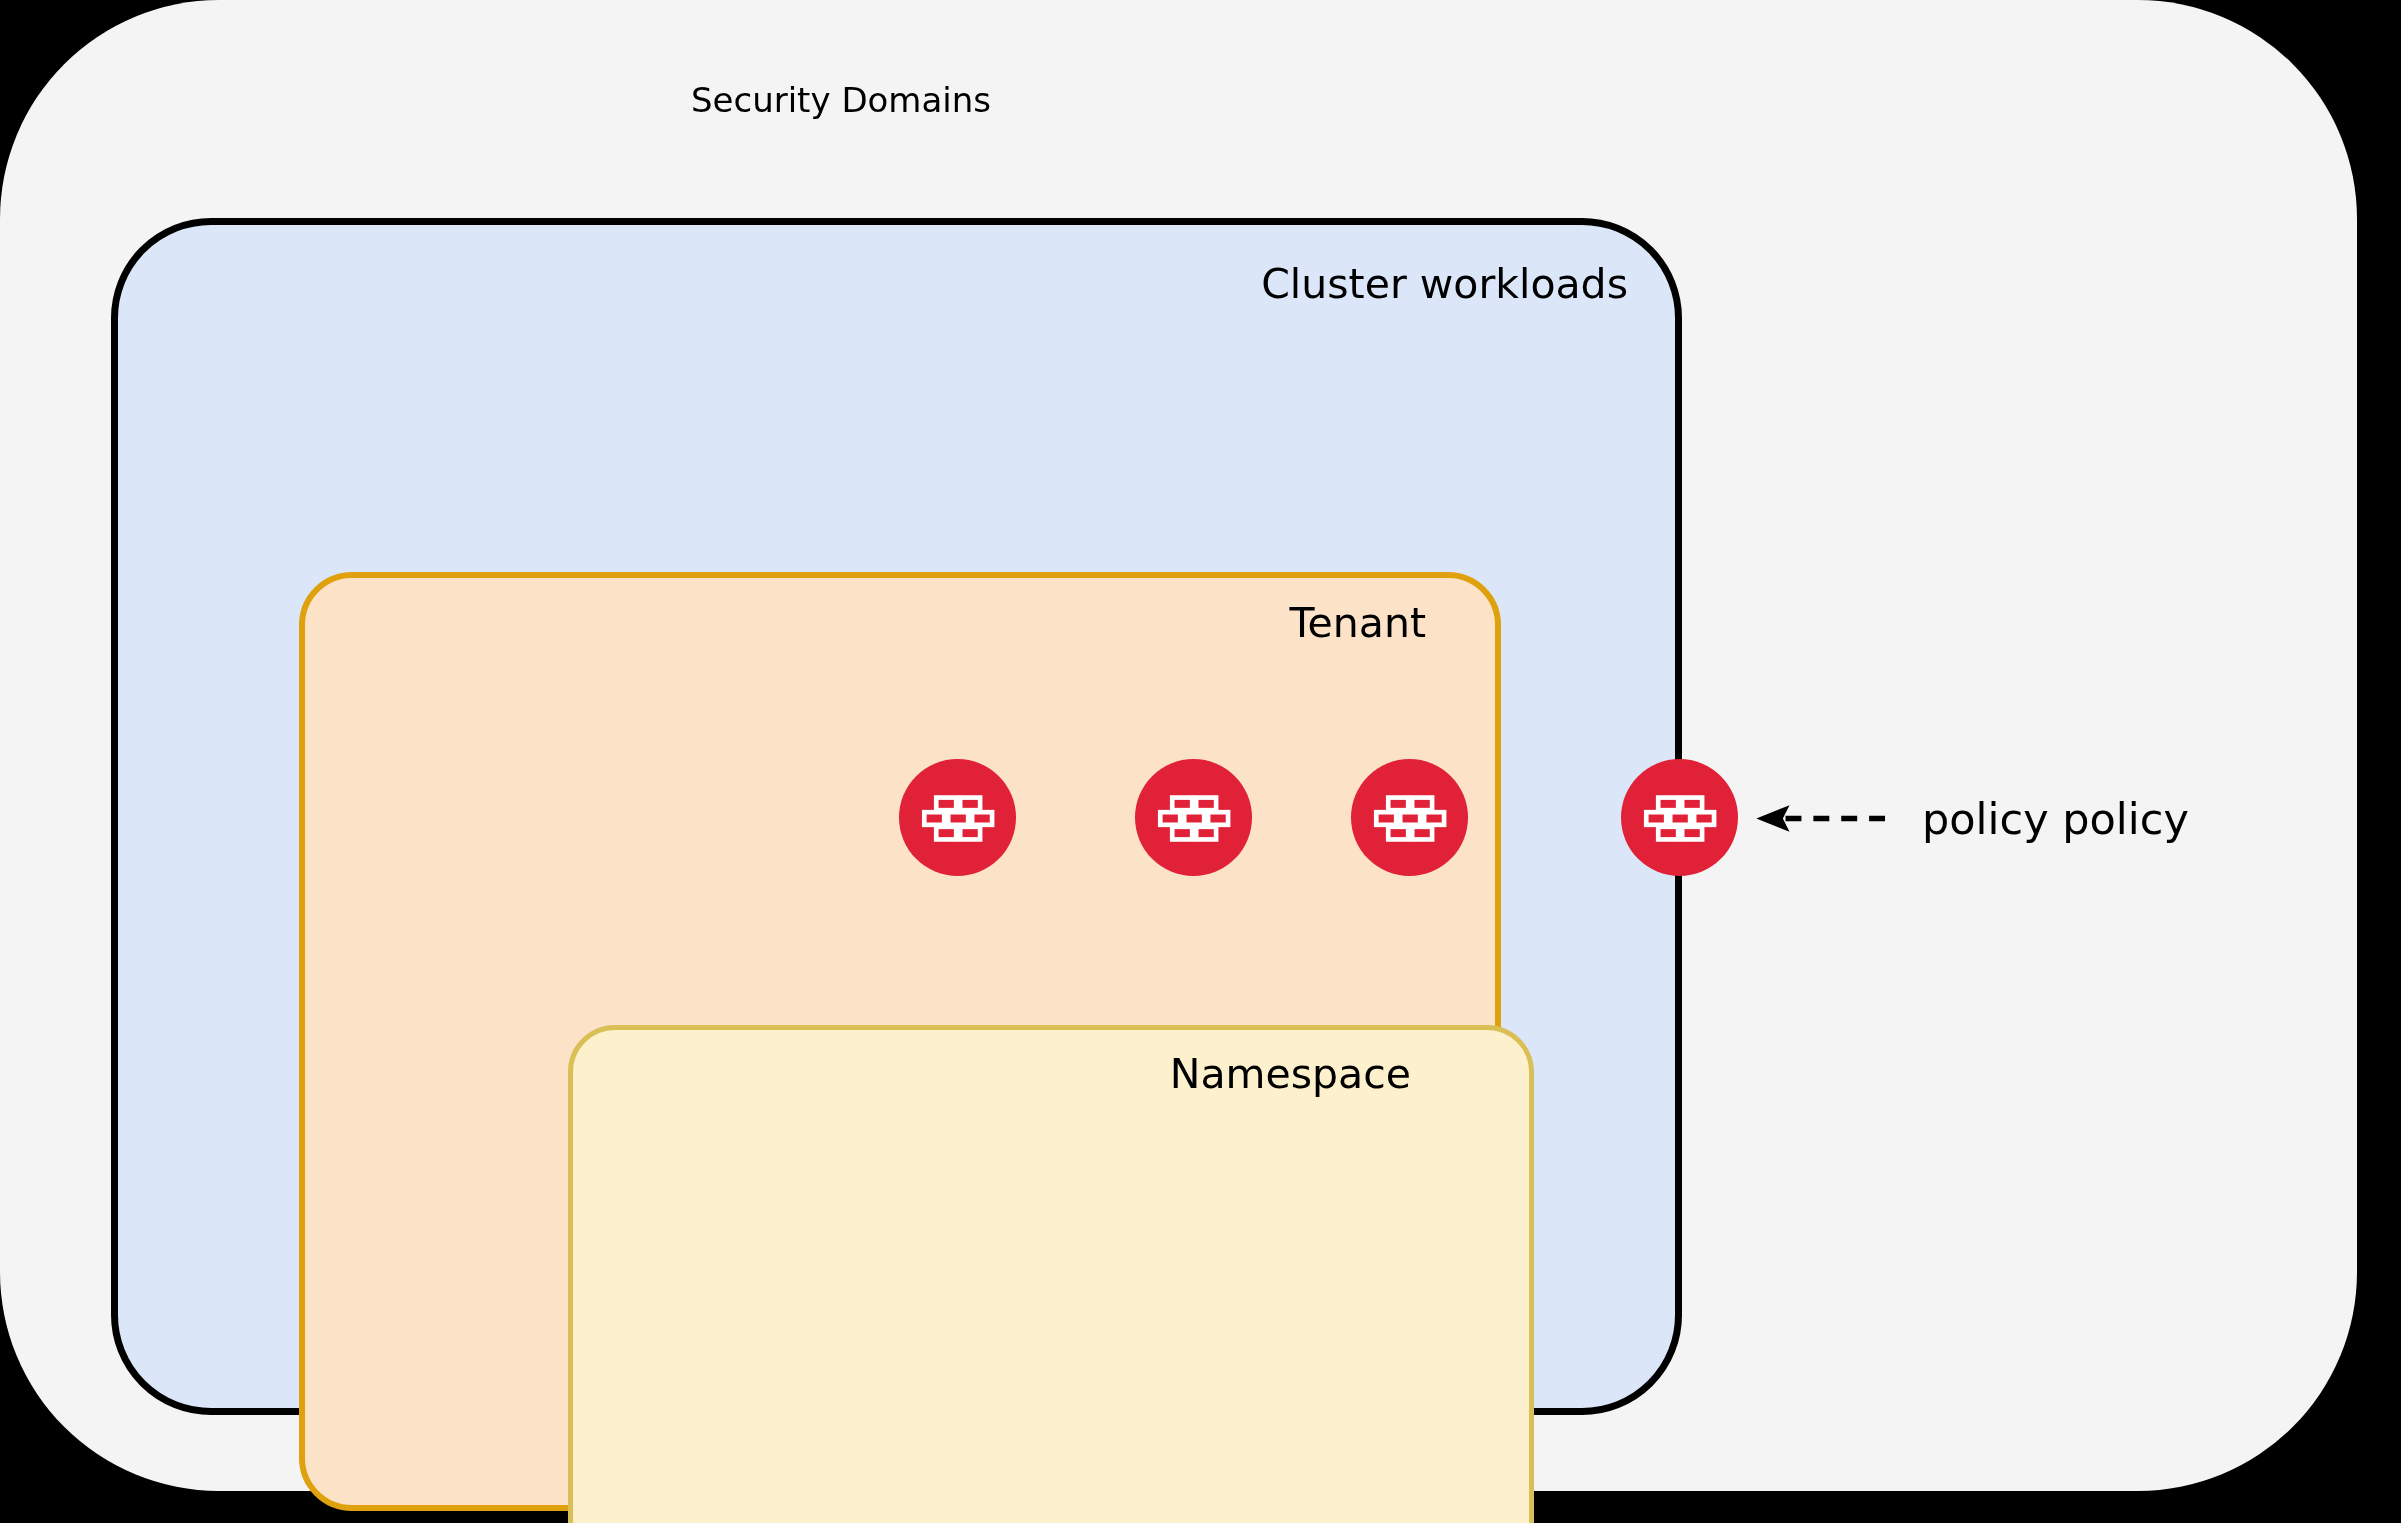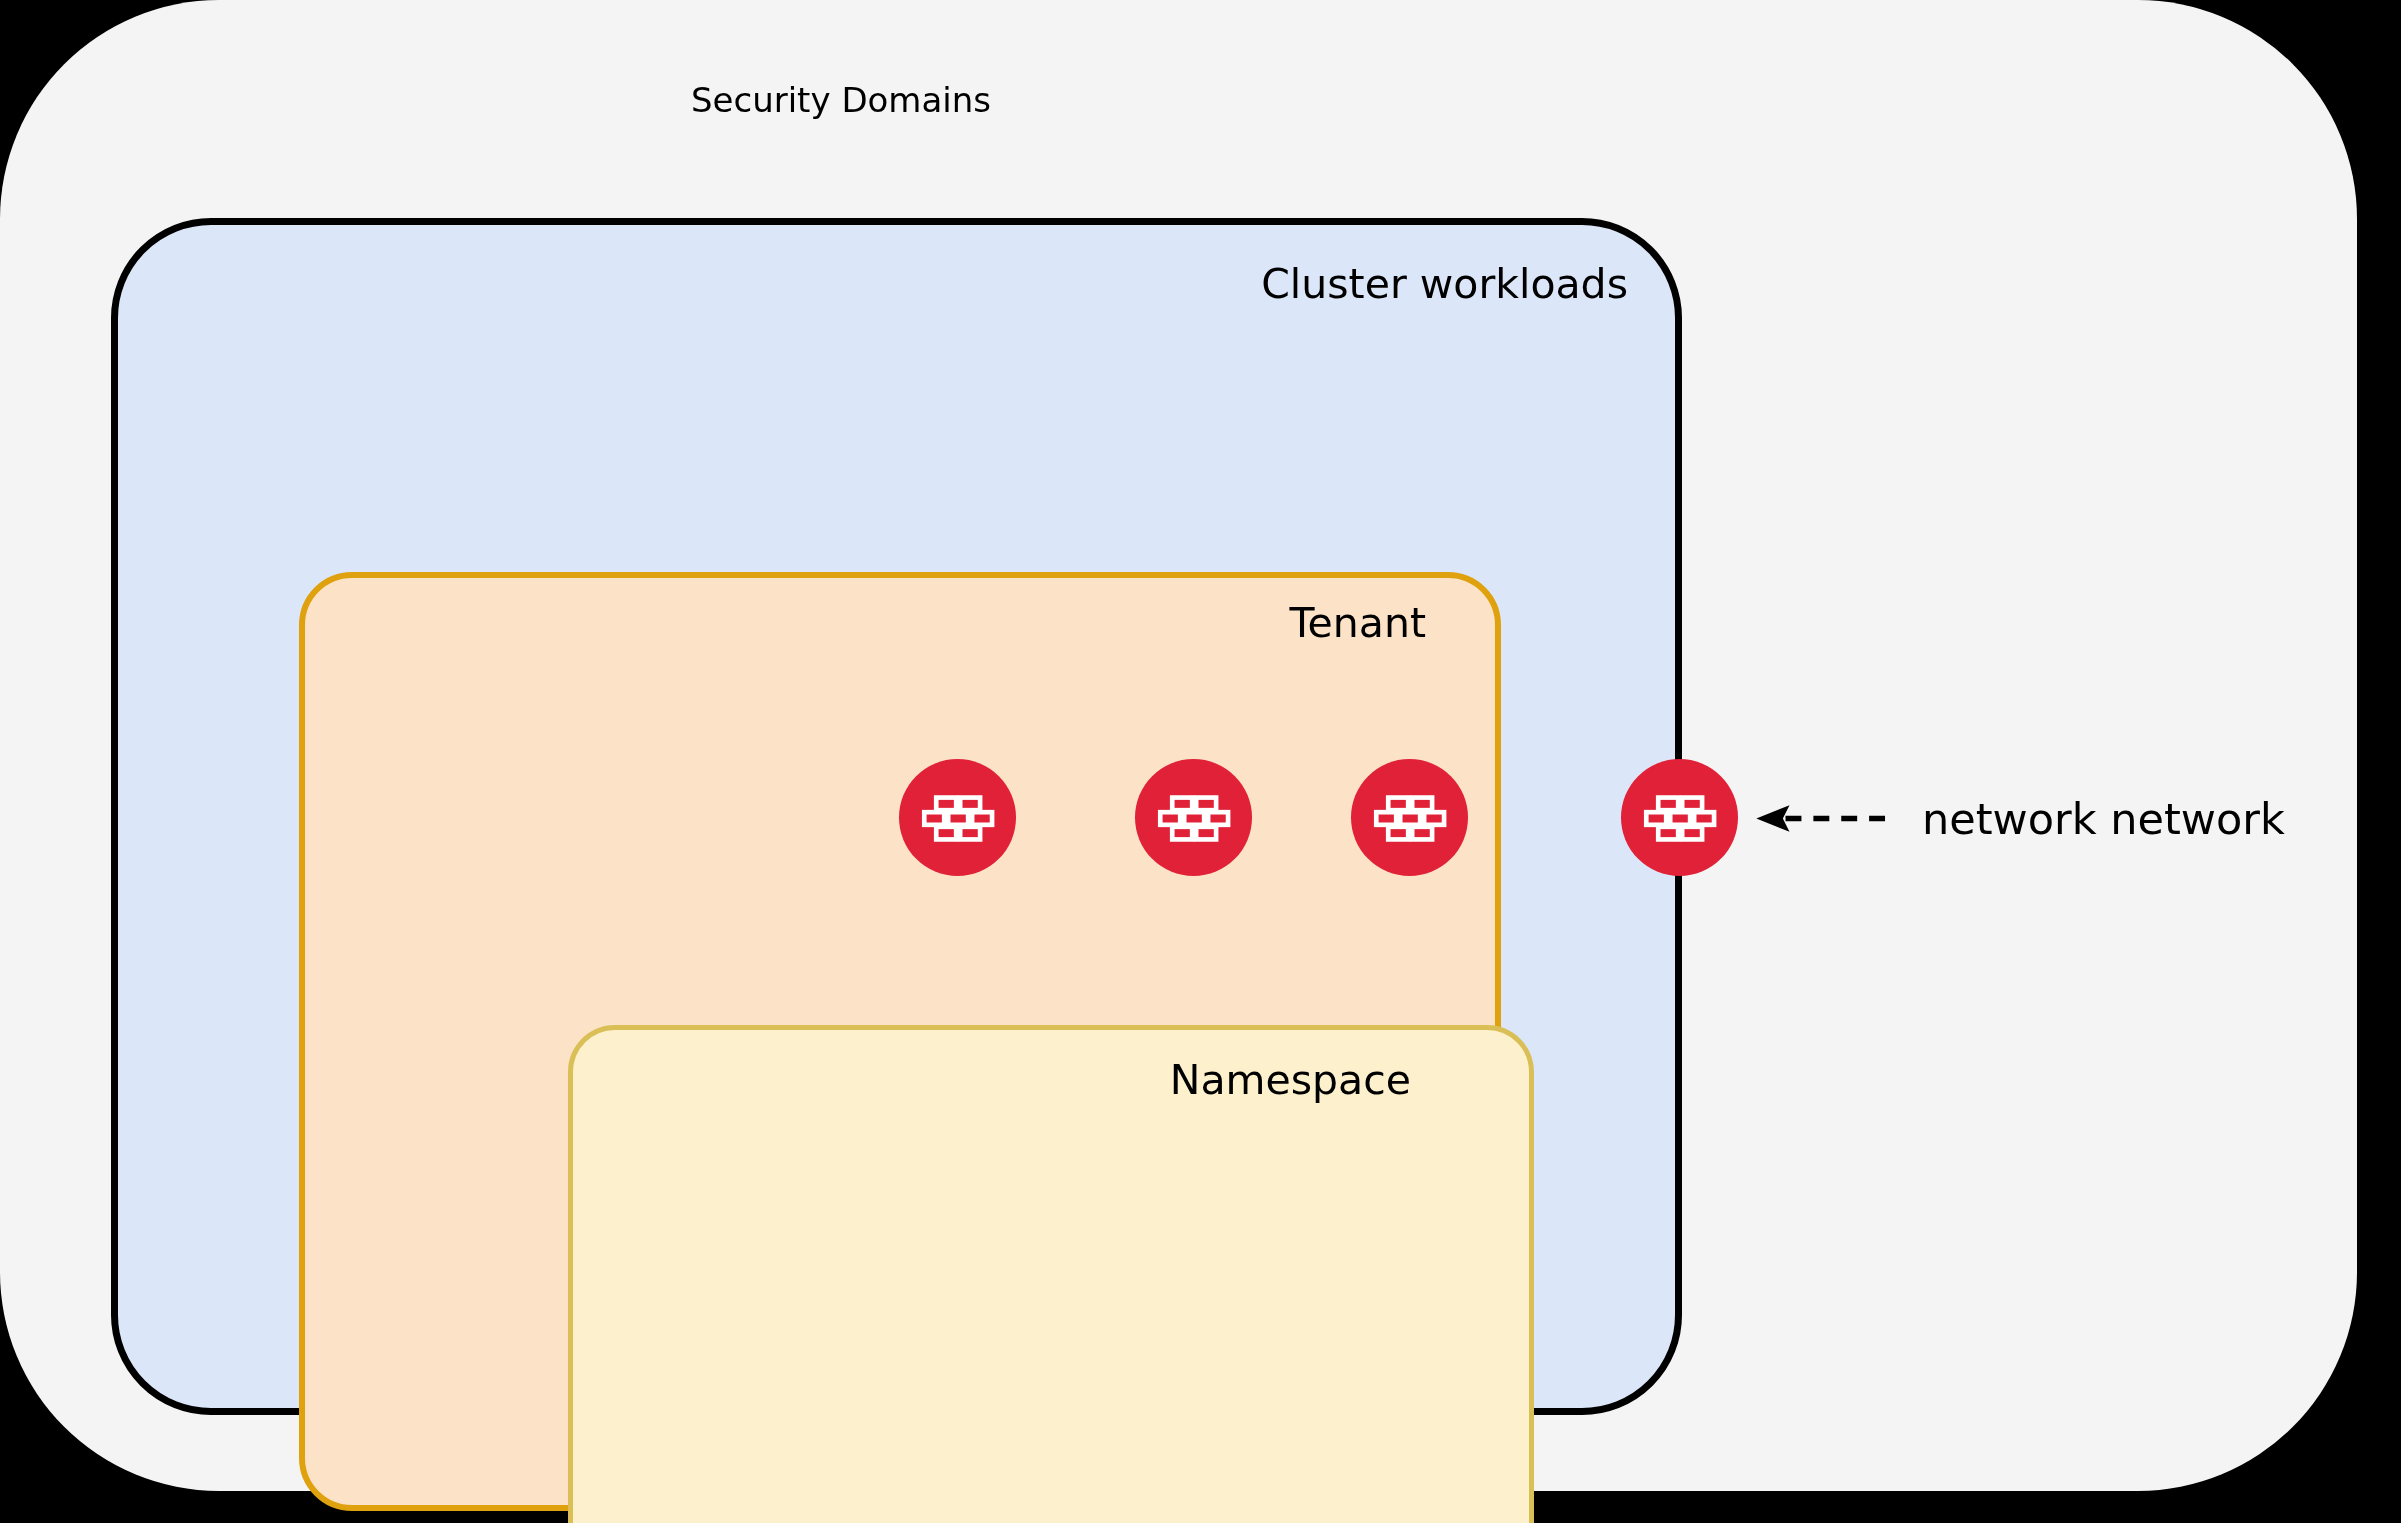--- a/index.html
+++ b/index.html
@@ -95,21 +95,21 @@
     left: 263px;
     top: 447px;
     width: 966px;
     height: 739px;
     background: #fdf1cd;
     border: 5.3px solid #d9bf55;
     border-radius: 47px;
   }
   #namespace-label {
     right: 118px;
-    top: 26px;
+    top: 20px;
   }
 
   
   .policy-node {
     position: absolute;
     width: 117px;
     height: 117px;
     border-radius: 50%;
     background: #e02137;
     top: 759px;
@@ -217,18 +217,18 @@
           <rect x="92" y="102" width="30" height="19"></rect>
         </g>
       </svg>
     </div>
 
     <div id="policy-annotation">
       <svg id="policy-arrow" width="136" height="47" viewBox="0 0 205 70">
         <path d="M2 35 L52 15 L42 35 L52 55 Z" fill="#000000"></path>
         <line x1="46" y1="35" x2="205" y2="35" stroke="#000000" stroke-width="8" stroke-dasharray="24 18"></line>
       </svg>
-      <span id="policy-annotation-label">network network</span>
+      <span id="policy-annotation-label">policy policy</span>
     </div>
 
   </div>
 </div>
 
 
 </body></html>

